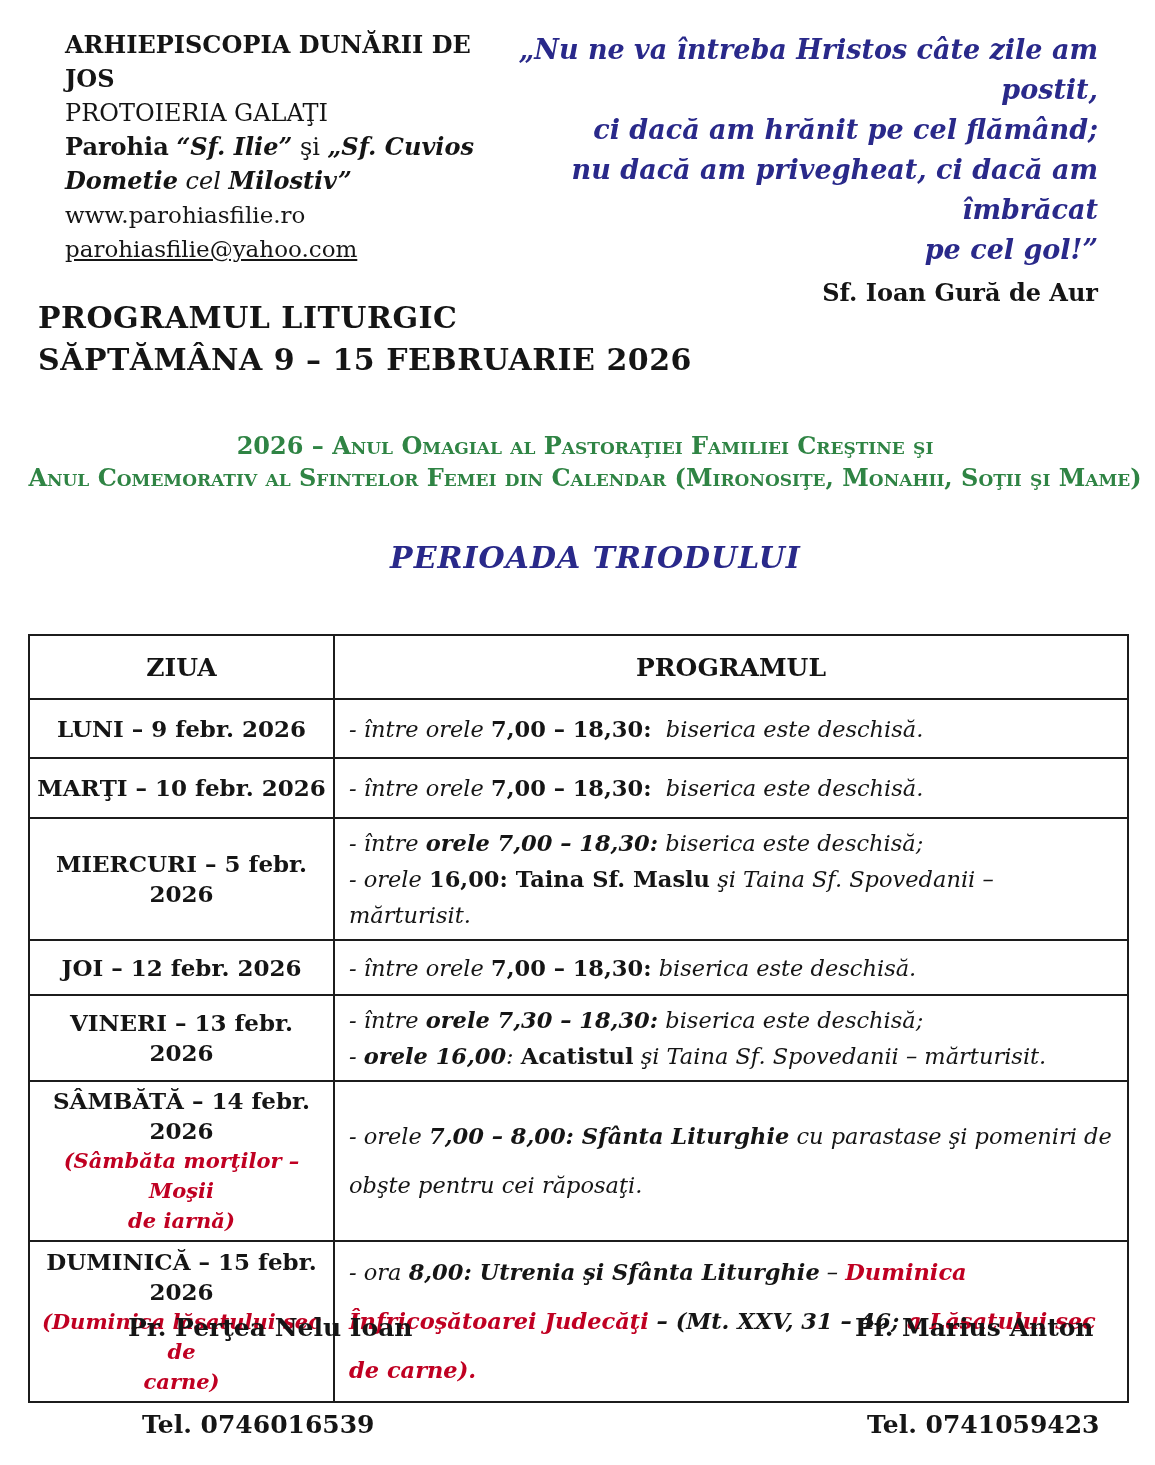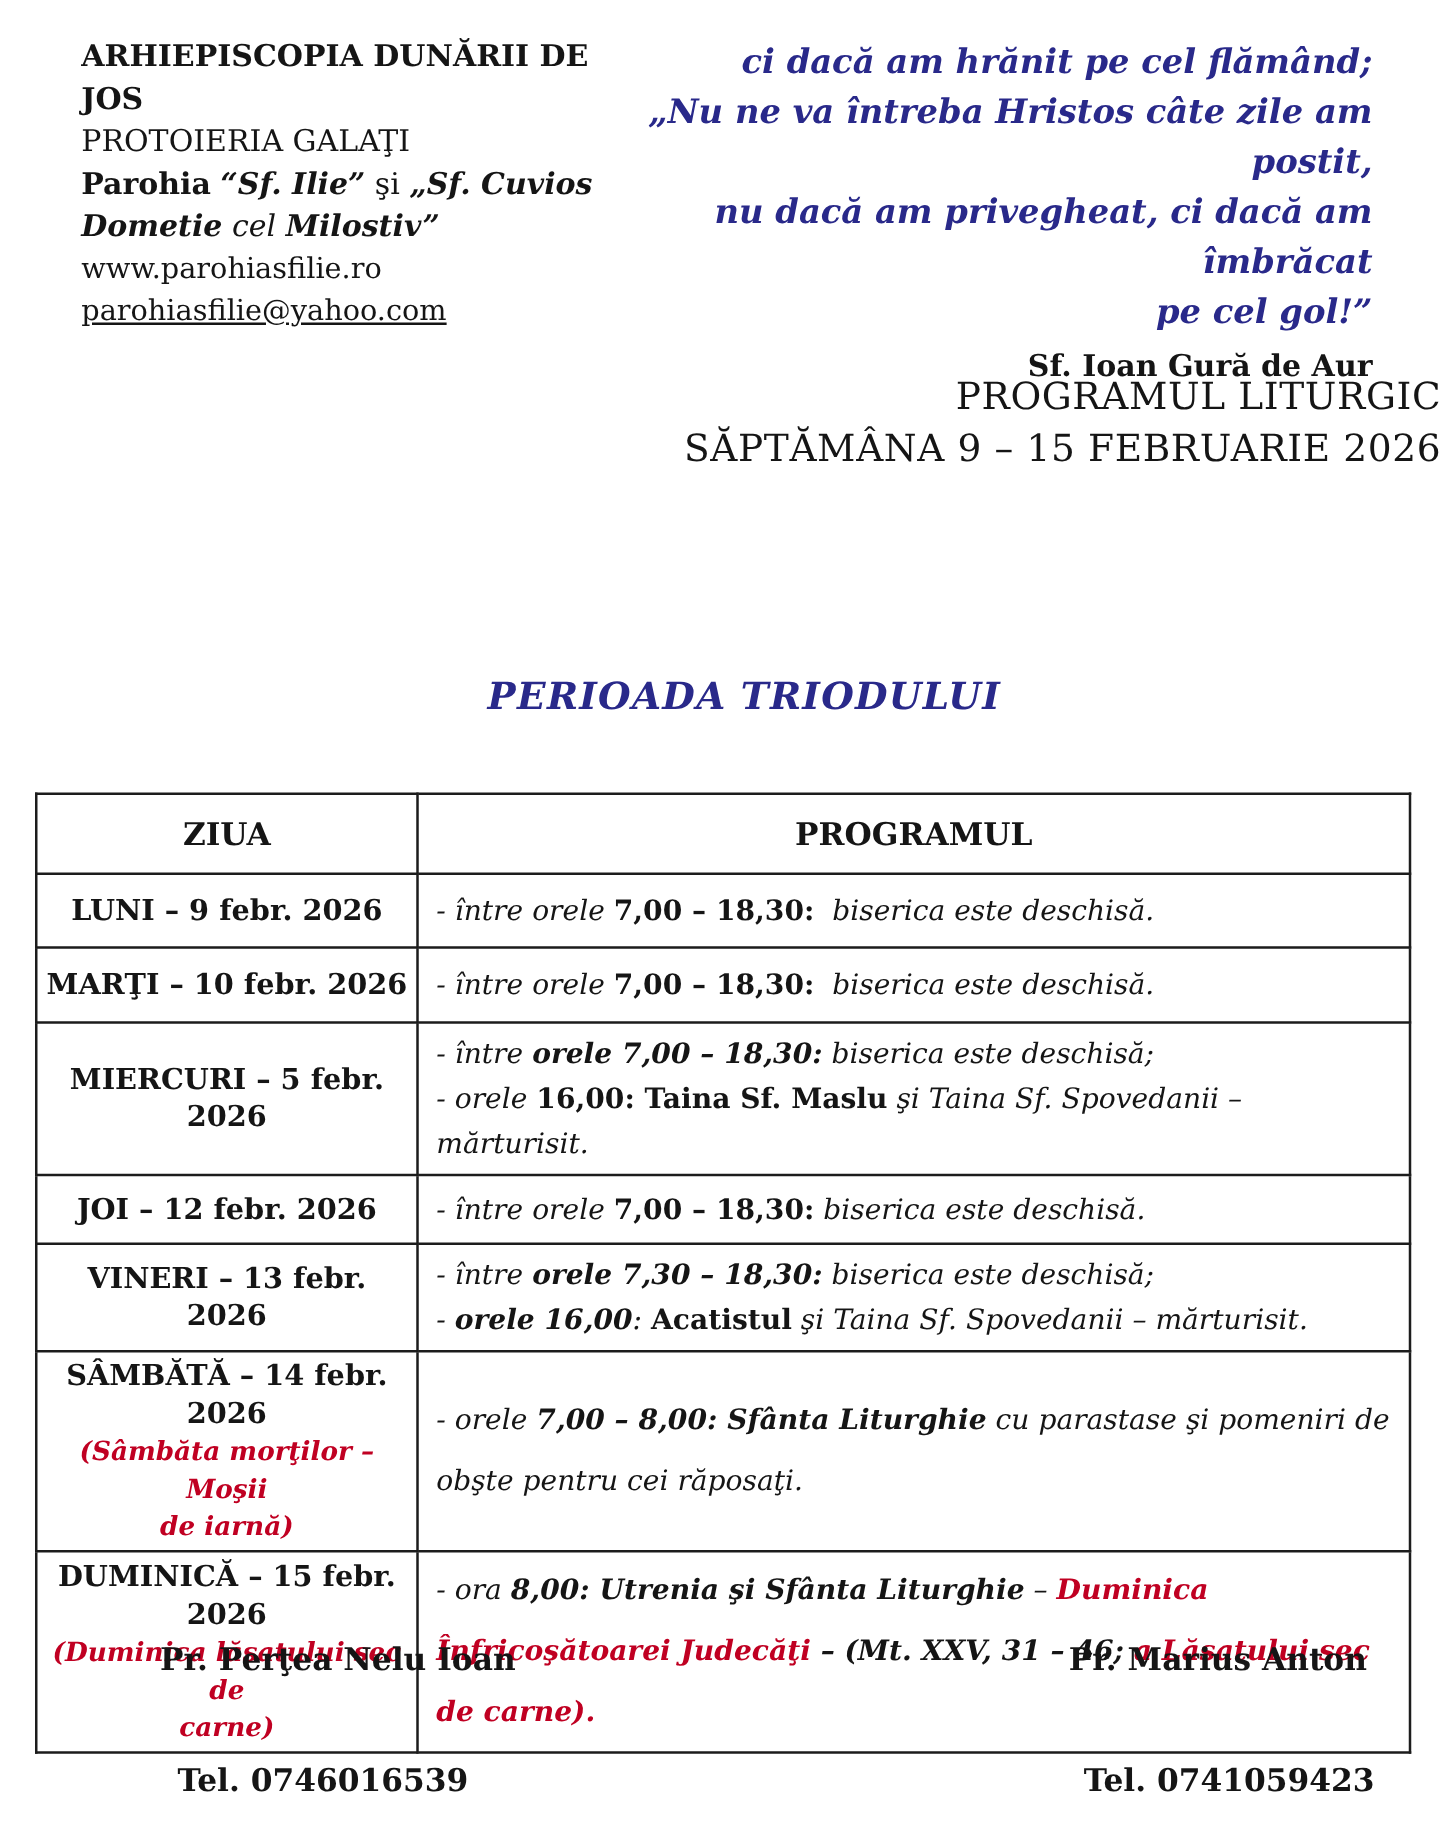--- a/index.html
+++ b/index.html
@@ -23,22 +23,22 @@
   .i{font-style:italic;}
   .website{font-size:23px;}
   .email{font-size:23px;text-decoration:underline;color:var(--ink);}
 
   
   .quote{position:absolute;top:30px;right:57px;width:655px;text-align:right;
          color:var(--blue);font-style:italic;font-weight:bold;font-size:27px;line-height:40px;}
   .quote-author{color:var(--ink);font-style:normal;font-weight:bold;font-size:24px;margin-top:3px;}
 
   
-  .doc-title{position:absolute;top:297px;left:38px;width:1115px;text-align:right;
-             font-weight:normal;font-size:30px;line-height:42px;letter-spacing:0.5px;}
+  .doc-title{position:absolute;top:297px;left:38px;width:1115px;text-align:left;
+             font-weight:bold;font-size:30px;line-height:42px;letter-spacing:0.5px;}
   .dedication{position:absolute;top:430px;left:20px;width:1130px;text-align:center;
               color:var(--green);font-weight:bold;font-variant:small-caps;font-size:24px;line-height:32px;}
   .period{position:absolute;top:540px;left:38px;width:1115px;text-align:center;
           color:var(--blue);font-weight:bold;font-style:italic;font-size:30px;letter-spacing:1px;}
 
   
   table.schedule{position:absolute;top:634px;left:28px;width:1101px;border-collapse:collapse;table-layout:fixed;}
   .schedule th,.schedule td{border:2px solid #1c1c1c;background:#fff;}
   .schedule col.c-day{width:305px;}
   .schedule thead th{height:64px;font-size:25px;font-weight:bold;text-align:center;vertical-align:middle;}
@@ -70,32 +70,36 @@
 
   <div class="org">
     <div class="org-line1">ARHIEPISCOPIA DUNĂRII DE JOS</div>
     <div class="org-line2">PROTOIERIA GALAŢI</div>
     <div class="parish-name"><span class="b">Parohia</span> <span class="b i">“Sf. Ilie”</span> <span>şi</span> <span class="b i">„Sf. Cuvios Dometie</span> <span class="i">cel</span> <span class="b i">Milostiv”</span></div>
     <div class="website">www.parohiasfilie.ro</div>
     <div><a class="email" href="#">parohiasfilie@yahoo.com</a></div>
   </div>
 
   <div class="quote">
+    <div>„Nu ne va întreba Hristos câte zile am postit,</div>
     <div>ci dacă am hrănit pe cel flămând;</div>
-    <div>„Nu ne va întreba Hristos câte zile am postit,</div>
     <div>nu dacă am privegheat, ci dacă am îmbrăcat</div>
     <div>pe cel gol!”</div>
     <div class="quote-author">Sf. Ioan Gură de Aur</div>
   </div>
 
   <div class="doc-title">
     <div>PROGRAMUL LITURGIC</div>
     <div>SĂPTĂMÂNA 9 – 15 FEBRUARIE 2026</div>
   </div>
 
+  <div class="dedication">
+    <div>2026 – Anul Omagial al Pastoraţiei Familiei Creştine şi</div>
+    <div>Anul Comemorativ al Sfintelor Femei din Calendar (Mironosiţe, Monahii, Soţii şi Mame)</div>
+  </div>
 
   <div class="period">PERIOADA TRIODULUI</div>
 
   <table class="schedule">
     <colgroup>
         <col class="c-day">
         <col class="c-prog">
       </colgroup>
     <thead>
       <tr>

